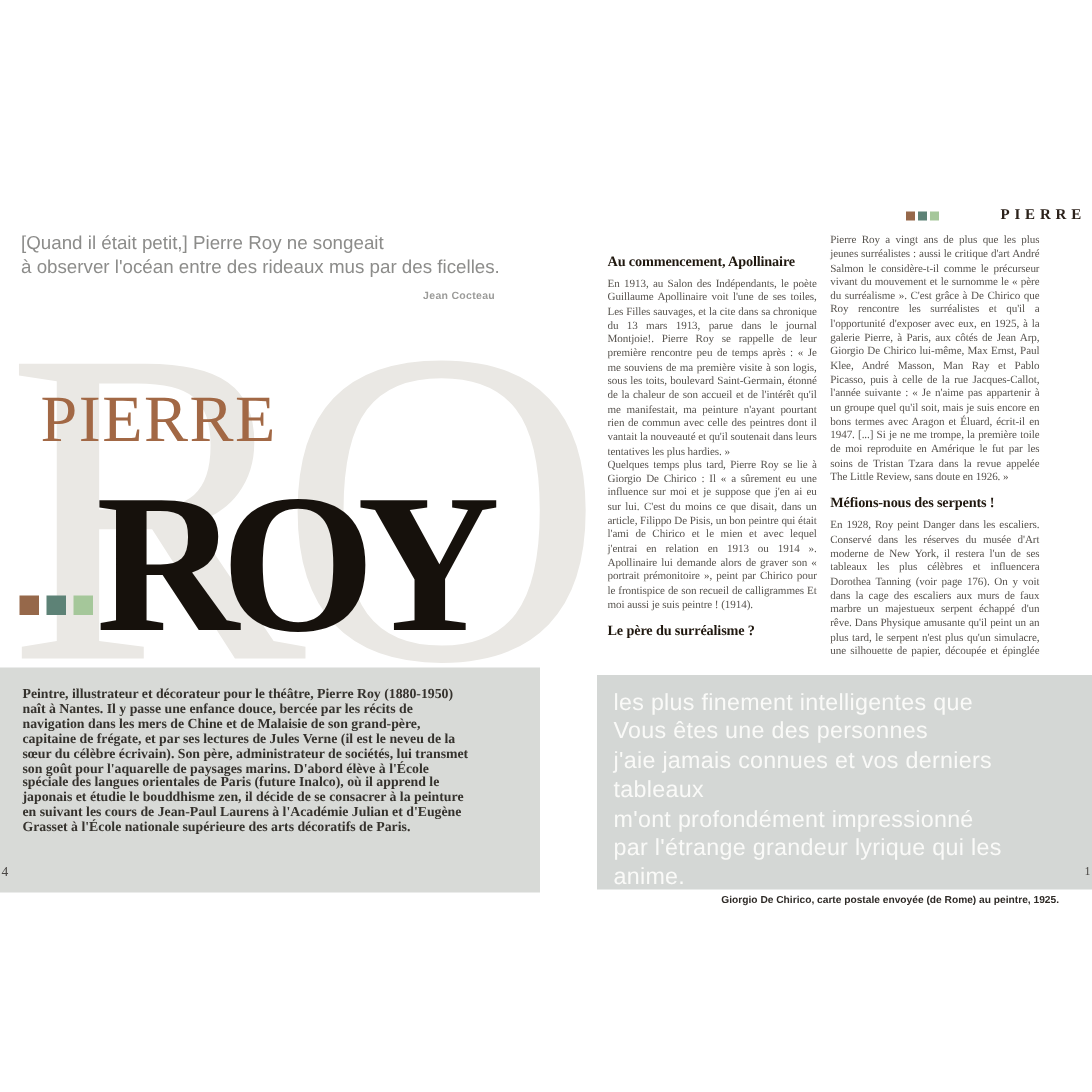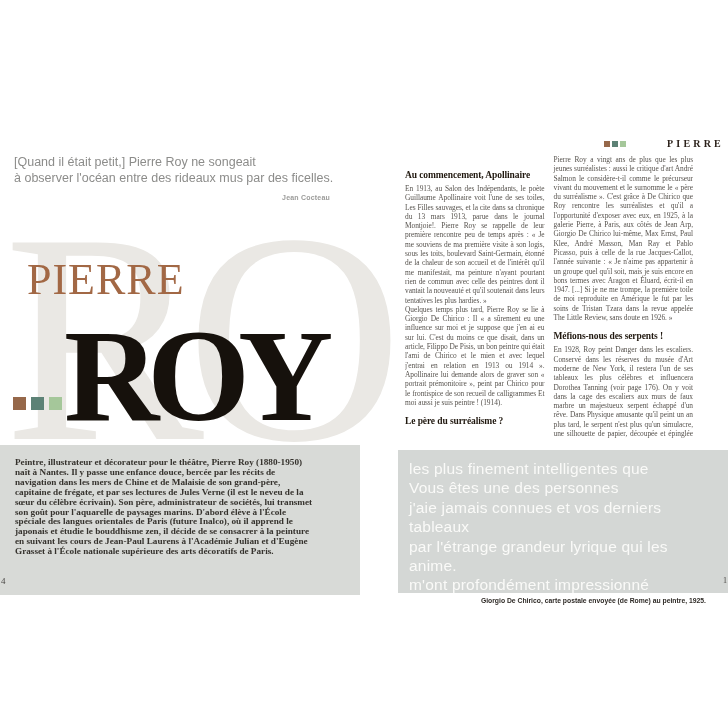--- a/index.html
+++ b/index.html
@@ -109,21 +109,21 @@
       <section>
         <h3>Méfions-nous des serpents !</h3>
         <p>En 1928, Roy peint Danger dans les escaliers. Conservé dans les réserves du musée d'Art moderne de New York, il restera l'un de ses tableaux les plus célèbres et influencera Dorothea Tanning (voir page 176). On y voit dans la cage des escaliers aux murs de faux marbre un majestueux serpent échappé d'un rêve. Dans Physique amusante qu'il peint un an plus tard, le serpent n'est plus qu'un simulacre, une silhouette de papier, découpée et épinglée pour ne plus décamper. Dans une sorte de boîte à la perspective chiricienne, il a placé des objets qui n'ont, en apparence, aucun lien les uns avec les autres : des œufs suspendus à un fil, une lettre manuscrite fixée au mur, une croix</p>
       </section>
     </div>
 
     <div class="quote-box">
       <div class="ql">les plus finement intelligentes que</div>
       <div class="ql">Vous êtes une des personnes</div>
       <div class="ql">j'aie jamais connues et vos derniers tableaux</div>
+      <div class="ql">m'ont profondément impressionné</div>
       <div class="ql">par l'étrange grandeur lyrique qui les anime.</div>
-      <div class="ql">m'ont profondément impressionné</div>
       <div class="cap">Giorgio De Chirico, carte postale envoyée (de Rome) au peintre, 1925.</div>
     </div>
 
     <div class="pn-right">1</div>
   </div>
 
 </div>
 
 </body></html>

